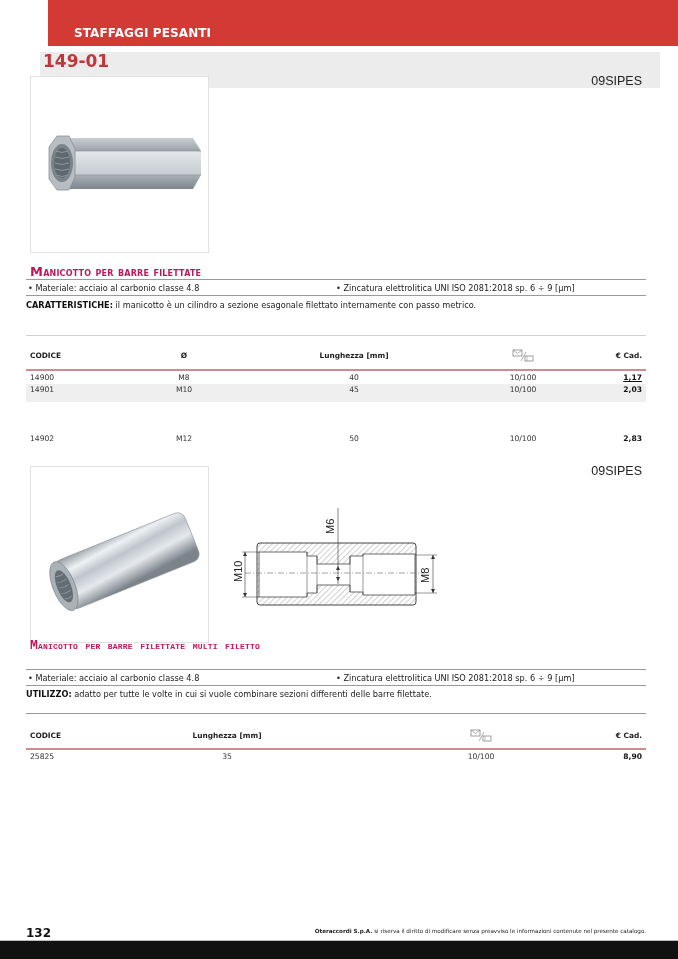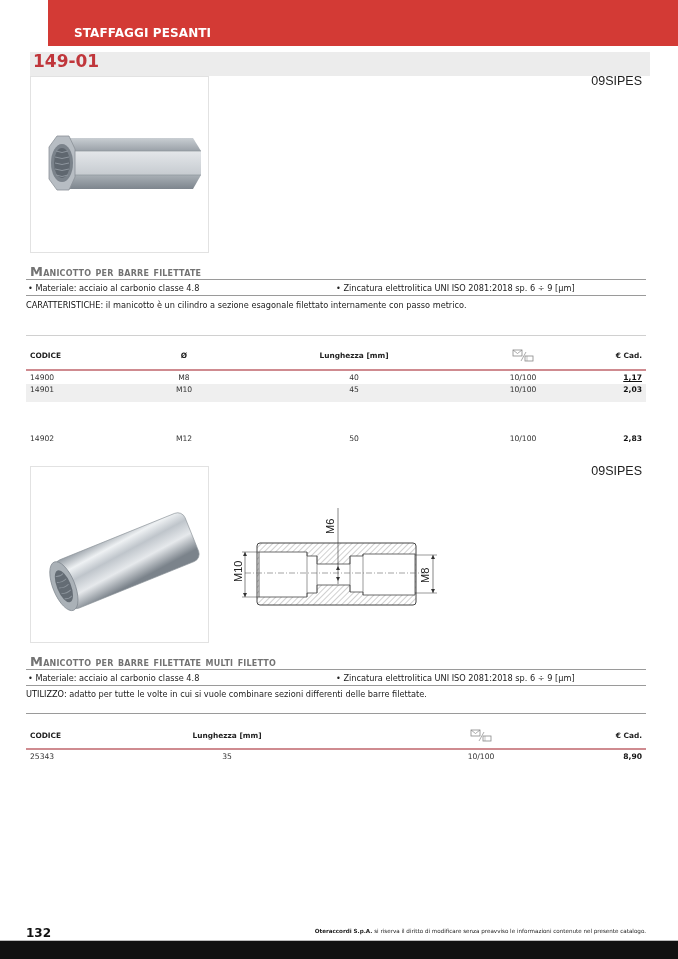--- a/index.html
+++ b/index.html
@@ -3,36 +3,36 @@
 <meta charset="utf-8">
 <style>
   * { box-sizing: border-box; margin: 0; padding: 0; }
   html, body { width: 678px; height: 959px; background: #ffffff; overflow: hidden; }
   body { position: relative; font-family: "DejaVu Sans", "Liberation Sans", sans-serif; color: #1a1a1a; }
 
   .top-band { position: absolute; left: 0; top: 0; width: 678px; height: 46px; background: #d33a35; margin-left: 48px; }
   .top-band .section-title { position: absolute; left: 26px; top: 26px; font-size: 12px; font-weight: bold; color: #ffffff; letter-spacing: 0.1px; font-family: "DejaVu Sans", sans-serif; }
 
   .product { position: absolute; left: 26px; width: 620px; }
-  .title-bar { position: absolute; left: 4px; width: 620px; height: 24px; background: #ececec; }
+  .title-bar { position: absolute; left: 14px; width: 620px; height: 36px; background: #ececec; }
   .title-bar .code { position: absolute; left: 3px; top: -1px; font-size: 17px; font-weight: bold; color: #c0363b; font-family: "DejaVu Sans", sans-serif; }
   .brand { position: absolute; right: 4px; font-size: 12.5px; color: #222; font-family: "Liberation Sans", sans-serif; }
 
   .photo-box { position: absolute; left: 4px; width: 179px; border: 1px solid #e2e2e2; background: #fff; }
 
-  .desc-title { position: absolute; left: 4px; font-size: 12px; font-weight: bold; color: #737373; font-variant: small-caps; letter-spacing: 0.2px; }
+  .desc-title { position: absolute; left: 4px; font-size: 12px; font-weight: bold; color: #be185d; font-variant: small-caps; letter-spacing: 0.2px; }
   .desc-title::first-letter { font-size: 13px; }
 
   .rule { position: absolute; left: 0; width: 620px; height: 1px; background: #9a9a9a; }
   .spec-row { position: absolute; left: 2px; width: 618px; font-size: 8.2px; color: #222; }
   .spec-row .spec-left { position: absolute; left: 0; top: 0; }
   .spec-row .spec-right { position: absolute; left: 308px; top: 0; }
 
   .para { position: absolute; left: 0; width: 622px; font-size: 8.2px; line-height: 10.6px; color: #222; }
-  .para b { font-weight: normal; color: #111; }
+  .para b { font-weight: bold; color: #111; }
 
   .tbl-head { position: absolute; left: 0; width: 620px; height: 14px; font-size: 7.4px; font-weight: bold; color: #222; }
   .tbl-head .c { position: absolute; top: 2px; }
   .tbl-line { position: absolute; left: 0; width: 620px; height: 2px; background: #cf8b90; }
   .tbl-row { position: absolute; left: 0; width: 620px; height: 18px; font-size: 7.6px; color: #333; }
   .tbl-row.shade { background: #efefef; }
   .tbl-row .c { position: absolute; top: 1px; }
   .tbl-row .price { font-weight: bold; color: #111; }
   .center { transform: translateX(-50%); text-align: center; }
   .right { text-align: right; }
@@ -180,21 +180,21 @@
     <line x1="17" y1="97" x2="34" y2="97" stroke="#333" stroke-width="0.5"></line>
     <line x1="208" y1="55" x2="208" y2="93" stroke="#333" stroke-width="0.6"></line>
     <path d="M208 55 l-2 4 h4 z M208 93 l-2 -4 h4 z" fill="#333"></path>
     <line x1="190" y1="55" x2="212" y2="55" stroke="#333" stroke-width="0.5"></line>
     <line x1="190" y1="93" x2="212" y2="93" stroke="#333" stroke-width="0.5"></line>
     <text x="0" y="0" transform="translate(17 82) rotate(-90)" font-size="11" font-family="Liberation Sans, sans-serif" fill="#222">M10</text>
     <text x="0" y="0" transform="translate(109 34) rotate(-90)" font-size="11" font-family="Liberation Sans, sans-serif" fill="#222">M6</text>
     <text x="0" y="0" transform="translate(204 83) rotate(-90)" font-size="11" font-family="Liberation Sans, sans-serif" fill="#222">M8</text>
   </svg>
 
-  <div class="desc-title" style="top:212px;">Manicotto per barre filettate multi filetto</div>
+  <div class="desc-title" style="top:196px;font-family:Liberation Mono, monospace;">Manicotto per barre filettate multi filetto</div>
   <div class="rule" style="top:227px;"></div>
   <div class="spec-row" style="top:231px;">
     <span class="spec-left">• Materiale: acciaio al carbonio classe 4.8</span>
     <span class="spec-right">• Zincatura elettrolitica UNI ISO 2081:2018 sp. 6 ÷ 9 [µm]</span>
   </div>
   <div class="rule" style="top:243px;"></div>
   <div class="para" style="top:247px;">
     <div><b>UTILIZZO:</b><span> adatto per tutte le volte in cui si vuole combinare sezioni differenti delle barre filettate.</span></div>
   </div>
   <div class="rule" style="top:271px; background:#9a9a9a;"></div>
@@ -208,21 +208,21 @@
           <path d="M1 1 l4.5 3.5 l4.5 -3.5" fill="none" stroke="#888" stroke-width="0.7"></path>
           <line x1="9" y1="12" x2="14" y2="3" stroke="#888" stroke-width="0.7"></line>
           <rect x="13" y="7" width="8" height="5" fill="none" stroke="#888" stroke-width="0.8"></rect>
           <line x1="15" y1="7" x2="15" y2="12" stroke="#888" stroke-width="0.5"></line>
         </svg>
     </span>
     <span class="c right" style="right:4px;">€ Cad.</span>
   </div>
   <div class="tbl-line" style="top:306px;"></div>
   <div class="tbl-row" style="top:309px;">
-    <span class="c" style="left:4px;">25343</span>
+    <span class="c" style="left:4px;">25825</span>
     <span class="c center" style="left:201px;">35</span>
     <span class="c center" style="left:455px;">10/100</span>
     <span class="c right price" style="right:4px;">8,90</span>
   </div>
 </div>
 
 <span class="footer-page">132</span>
 <span class="footer-note"><b>Oteraccordi S.p.A.</b><span> si riserva il diritto di modificare senza preavviso le informazioni contenute nel presente catalogo.</span></span>
 <div class="bottom-rule"></div>
 <div class="bottom-band"></div>

